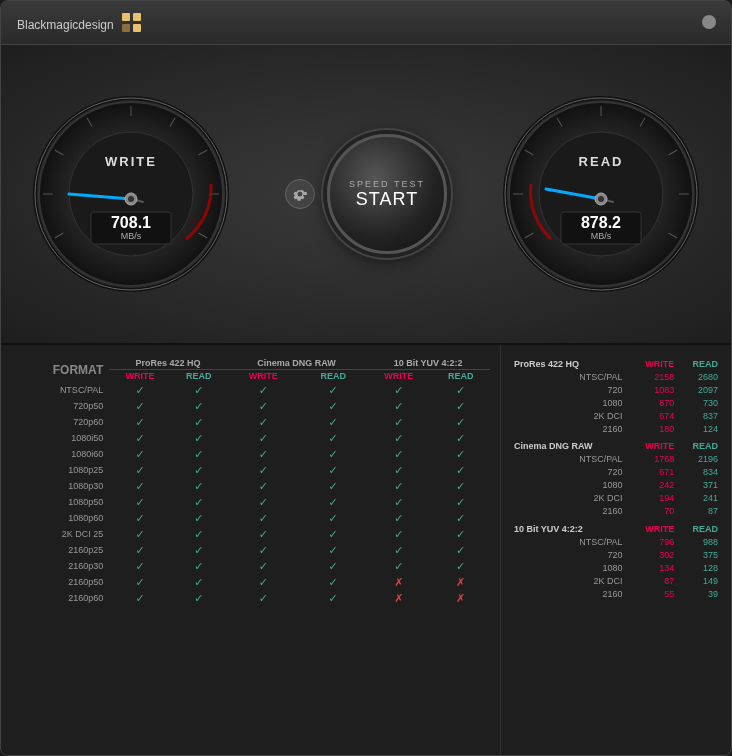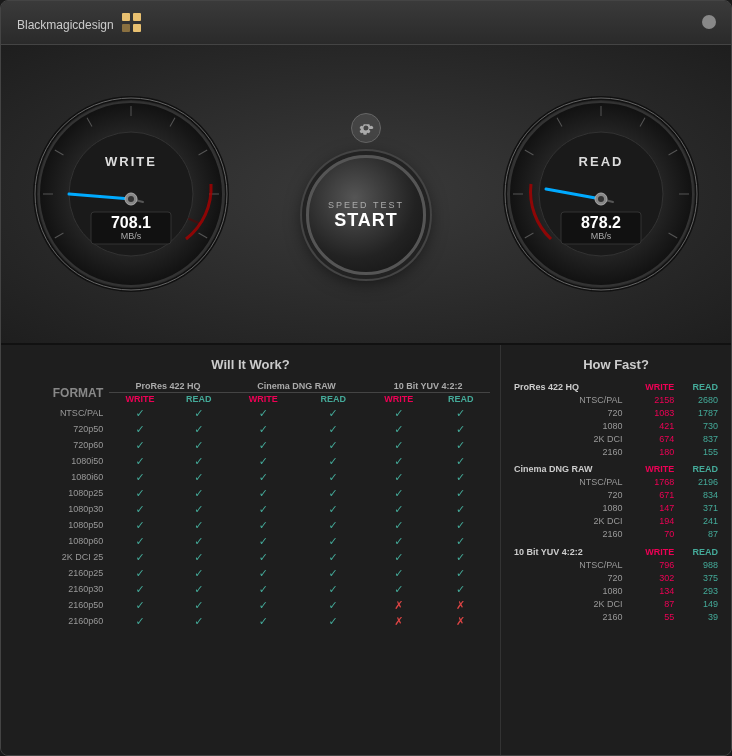--- a/index.html
+++ b/index.html
@@ -90,21 +90,21 @@
       position: relative;
     }
     .gauge svg {
       width: 200px;
       height: 200px;
     }
 
     
     .center-area {
       display: flex;
-      flex-direction: column;
+      flex-direction: row;
       align-items: center;
       gap: 12px;
     }
     .settings-btn {
       width: 30px;
       height: 30px;
       background: #444;
       border-radius: 50%;
       display: flex;
       align-items: center;
@@ -131,21 +131,21 @@
       color: #fff;
     }
     .start-btn .btn-sub {
       font-size: 9px;
       color: #aaa;
       letter-spacing: 2px;
       text-transform: uppercase;
     }
     .start-btn .btn-main {
       font-size: 18px;
-      font-weight: bold;
+      font-weight: normal;
       letter-spacing: 1px;
       color: #fff;
     }
 
     
     .data-section {
       display: flex;
       flex: 1;
       background: #1e1e1e;
     }
@@ -350,21 +350,20 @@
           <text x="100" y="145" text-anchor="middle" fill="#aaa" font-size="9">MB/s</text>
         </svg>
       </div>
     </div>
 
   </div>
 
   <div class="data-section">
 
     <div class="will-it-work">
-      <div class="section-title">Will It Work?</div>
       <table class="wiw-table">
         <thead>
           <tr>
             <th rowspan="2" style="text-align:right; color:#888; font-size:12px; padding-right:6px;">FORMAT</th>
             <th colspan="2" class="group-header">ProRes 422 HQ</th>
             <th colspan="2" class="group-header">Cinema DNG RAW</th>
             <th colspan="2" class="group-header">10 Bit YUV 4:2:2</th>
           </tr>
           <tr>
             <th style="color:#e05">WRITE</th>
@@ -500,57 +499,56 @@
               <td><span style="color:#4a9; font-size:11px;">✓</span></td>
               <td><span style="color:#4a9; font-size:11px;">✓</span></td>
               <td><span style="color:#d44; font-size:11px;">✗</span></td>
               <td><span style="color:#d44; font-size:11px;">✗</span></td>
             </tr>
           </tbody>
       </table>
     </div>
 
     <div class="how-fast">
-      <div class="section-title">How Fast?</div>
       <table class="hf-table">
         <tbody id="hf-tbody">
         <tr>
               <td colspan="2" class="format-name">ProRes 422 HQ</td>
               <td class="col-header" style="color: rgb(238, 0, 85);">WRITE</td>
               <td class="col-header" style="color: rgb(68, 170, 153);">READ</td>
             </tr>
             <tr>
               <td></td>
               <td class="row-label">NTSC/PAL</td>
               <td class="write-val">2158</td>
               <td class="read-val">2680</td>
             </tr>
             <tr>
               <td></td>
               <td class="row-label">720</td>
               <td class="write-val">1083</td>
-              <td class="read-val">1787</td>
+              <td class="read-val">2097</td>
             </tr>
             <tr>
               <td></td>
               <td class="row-label">1080</td>
-              <td class="write-val">421</td>
+              <td class="write-val">870</td>
               <td class="read-val">730</td>
             </tr>
             <tr>
               <td></td>
               <td class="row-label">2K DCI</td>
               <td class="write-val">674</td>
               <td class="read-val">837</td>
             </tr>
             <tr>
               <td></td>
               <td class="row-label">2160</td>
               <td class="write-val">180</td>
-              <td class="read-val">155</td>
+              <td class="read-val">124</td>
             </tr>
             <tr class="section-spacer">
               <td colspan="2" class="format-name">Cinema DNG RAW</td>
               <td class="col-header" style="color: rgb(238, 0, 85);">WRITE</td>
               <td class="col-header" style="color: rgb(68, 170, 153);">READ</td>
             </tr>
             <tr>
               <td></td>
               <td class="row-label">NTSC/PAL</td>
               <td class="write-val">1768</td>
@@ -558,21 +556,21 @@
             </tr>
             <tr>
               <td></td>
               <td class="row-label">720</td>
               <td class="write-val">671</td>
               <td class="read-val">834</td>
             </tr>
             <tr>
               <td></td>
               <td class="row-label">1080</td>
-              <td class="write-val">147</td>
+              <td class="write-val">242</td>
               <td class="read-val">371</td>
             </tr>
             <tr>
               <td></td>
               <td class="row-label">2K DCI</td>
               <td class="write-val">194</td>
               <td class="read-val">241</td>
             </tr>
             <tr>
               <td></td>
@@ -594,21 +592,21 @@
             <tr>
               <td></td>
               <td class="row-label">720</td>
               <td class="write-val">302</td>
               <td class="read-val">375</td>
             </tr>
             <tr>
               <td></td>
               <td class="row-label">1080</td>
               <td class="write-val">134</td>
-              <td class="read-val">293</td>
+              <td class="read-val">128</td>
             </tr>
             <tr>
               <td></td>
               <td class="row-label">2K DCI</td>
               <td class="write-val">87</td>
               <td class="read-val">149</td>
             </tr>
             <tr>
               <td></td>
               <td class="row-label">2160</td>

